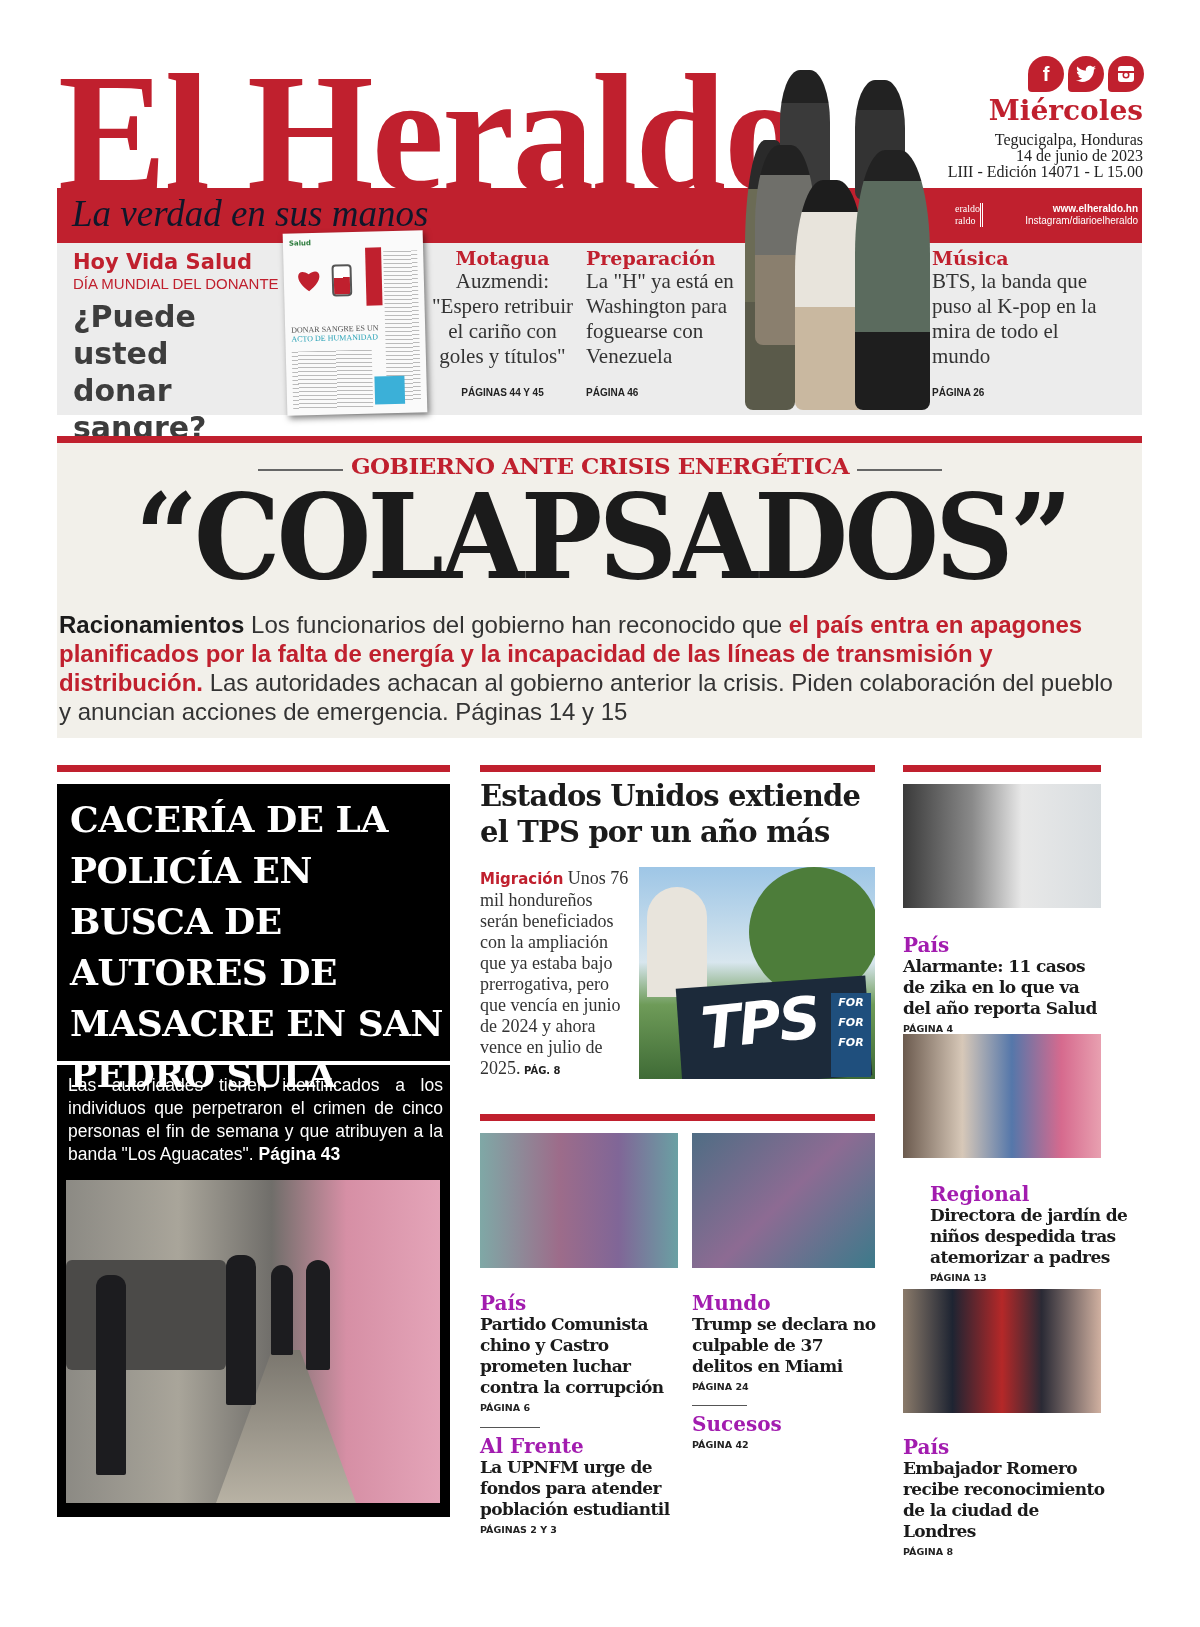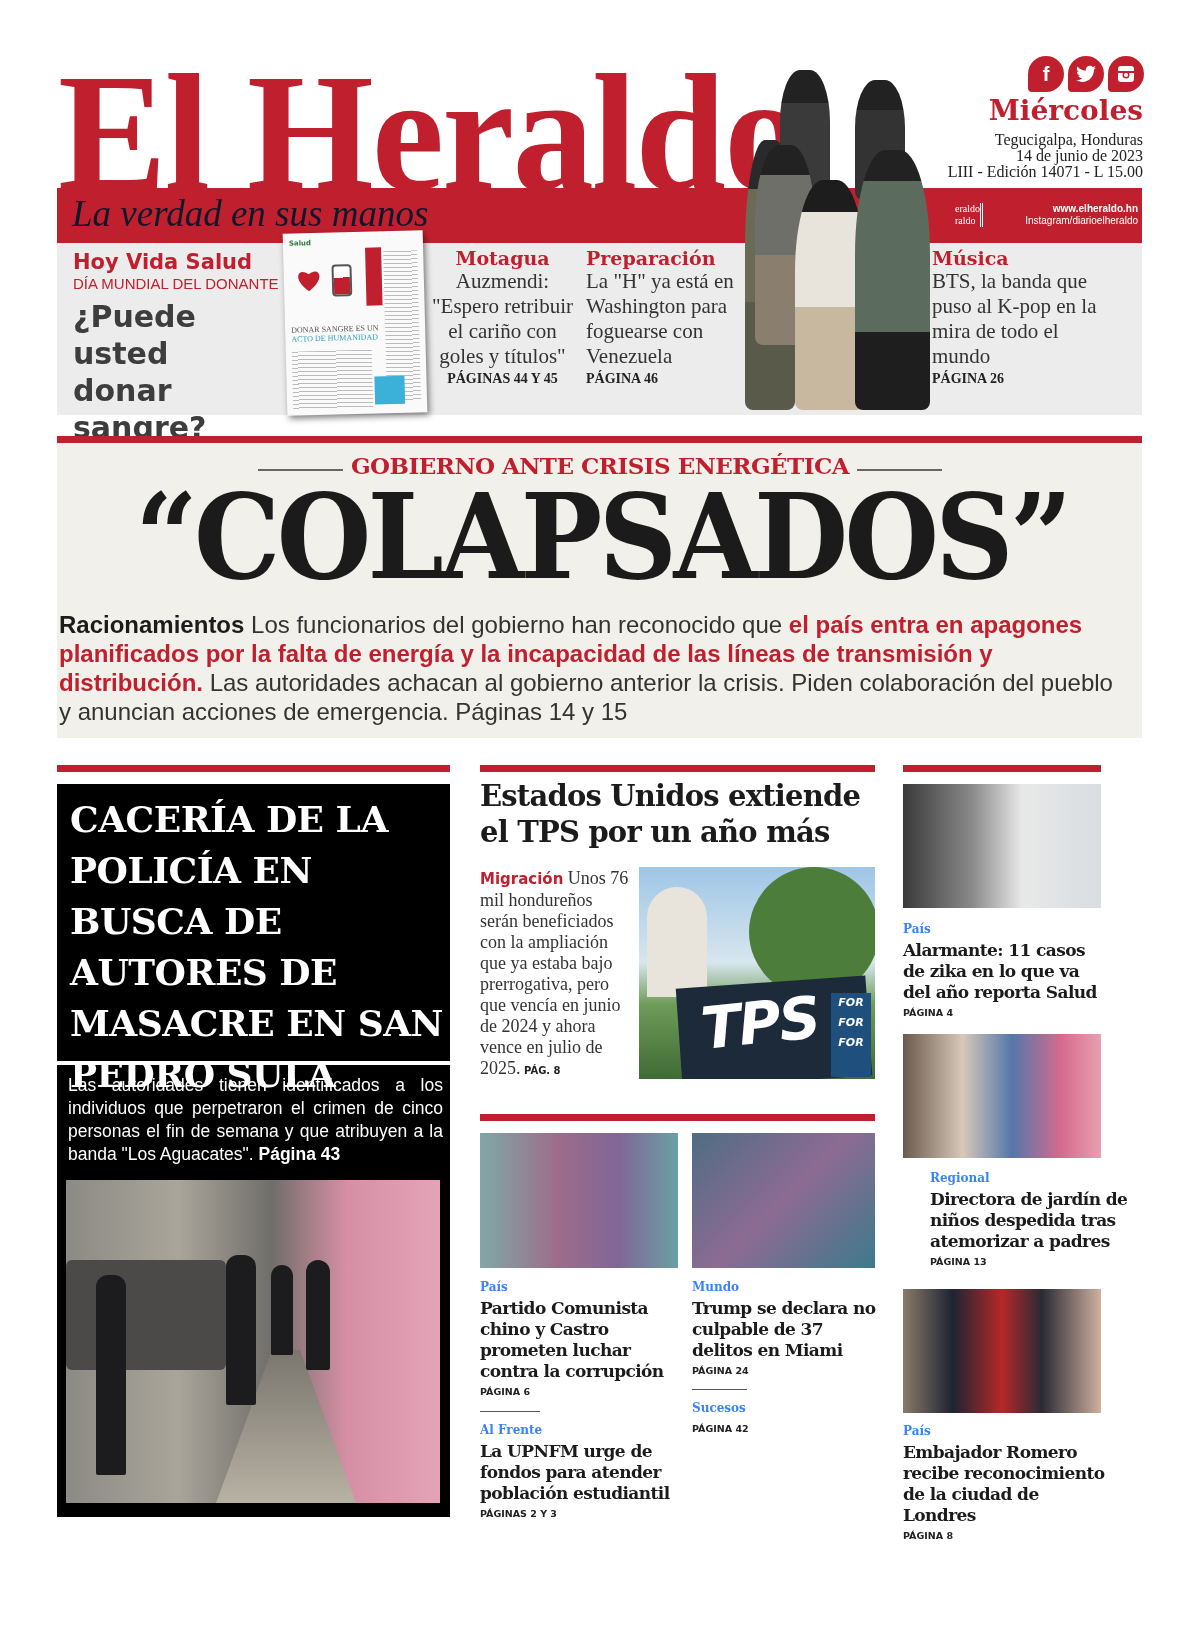--- a/index.html
+++ b/index.html
@@ -30,21 +30,21 @@
   .thumb .bag { position: absolute; left: 48px; top: 32px; width: 20px; height: 32px; border: 2px solid #555; border-radius: 4px; background: linear-gradient(#fff 40%, #c0202e 40%); }
   .thumb .arm { position: absolute; left: 82px; top: 16px; width: 16px; height: 58px; background: #c0202e; }
   .thumb .hl { position: absolute; left: 6px; top: 92px; font-family: "Liberation Serif", serif; font-size: 8px; color: #555; line-height: 9px; }
   .thumb .hl2 { color: #2aa3b7; }
   .thumb .lines { position: absolute; left: 6px; top: 118px; width: 80px; height: 58px; background: repeating-linear-gradient(#bbb 0 1px, transparent 1px 4px); }
   .thumb .lines2 { position: absolute; left: 100px; top: 20px; width: 34px; height: 150px; background: repeating-linear-gradient(#bbb 0 1px, transparent 1px 4px); }
   .thumb .pic { position: absolute; left: 88px; top: 145px; width: 30px; height: 28px; background: #3bb0d8; }
   .tcol { font-family: "Liberation Serif", serif; }
   .tcol .k { font-family: "DejaVu Serif", serif; font-weight: bold; font-size: 19px; color: #c0202e; }
   .tcol .b { font-size: 21px; line-height: 25px; color: #333; }
-  .tcol .p { font-family: Liberation Serif, serif; font-weight: bold; font-size: 14px; color: #222; margin-top: 2px; }
+  .tcol .p { font-family: Liberation Sans, sans-serif; font-weight: bold; font-size: 10px; color: #222; margin-top: 18px; }
   .t2 { left: 425px; top: 247px; width: 155px; text-align: center; }
   .t3 { left: 586px; top: 247px; width: 155px; }
   .t4 { left: 932px; top: 247px; width: 170px; }
   .bts { left: 735px; top: 70px; width: 195px; height: 345px; }
   .person { position: absolute; border-radius: 40% 40% 8px 8px; }
 
   
   .lead-rule { left: 57px; top: 436px; width: 1085px; height: 7px; background: #c0202e; }
   .lead-bg { left: 57px; top: 443px; width: 1085px; height: 295px; background: #f2f0ea; }
   .lead-kicker { left: 0; width: 1200px; top: 452px; text-align: center; }
@@ -76,21 +76,21 @@
   .c2-photo { left: 639px; top: 867px; width: 236px; height: 212px; background: linear-gradient(180deg, #9ec6e6 0%, #d8e6ee 45%, #6e9b58 65%, #3f6b36 100%); overflow: hidden; }
   .c2-photo .dome { position: absolute; left: 8px; top: 20px; width: 60px; height: 110px; background: #e8e4dc; border-radius: 30px 30px 0 0; }
   .c2-photo .tree { position: absolute; left: 110px; top: 0; width: 130px; height: 130px; background: #4d7d3a; border-radius: 50%; }
   .c2-photo .banner { position: absolute; left: 40px; top: 115px; width: 190px; height: 100px; background: #1c2a3a; transform: rotate(-4deg); }
   .c2-photo .tps { position: absolute; left: 62px; top: 122px; font-family: "DejaVu Sans", sans-serif; font-style: italic; font-weight: bold; font-size: 58px; color: #fff; transform: rotate(-6deg); letter-spacing: -2px; }
   .c2-photo .for { position: absolute; right: 4px; top: 126px; width: 40px; height: 84px; background: #1f4f7d; color: #fff; font-size: 11px; font-weight: bold; font-style: italic; text-align: center; line-height: 20px; }
 
   .c2-rule2 { left: 480px; top: 1114px; width: 395px; height: 7px; background: #c0202e; }
   .ph-a { left: 480px; top: 1133px; width: 198px; height: 135px; background: linear-gradient(90deg, #7fa8a6, #9d6c8a 40%, #806697 70%, #6aa0a3); }
   .ph-b { left: 692px; top: 1133px; width: 183px; height: 135px; background: linear-gradient(135deg, #4f6d84, #8d6b93 50%, #3c7a8a); }
-  .sm .k { font-family: "DejaVu Serif", serif; font-weight: bold; font-size: 12px; color: #3b82f6; line-height: 22px; }
+  .sm .k { font-family: "DejaVu Serif", serif; font-weight: bold; font-size: 20px; color: #a21caf; line-height: 22px; margin-top: 16px; }
   .sm .h { font-family: "DejaVu Serif", serif; font-weight: bold; font-size: 17px; line-height: 21px; color: #1b1b1b; letter-spacing: -0.6px; }
   .sm .p { font-family: "DejaVu Sans", sans-serif; font-weight: bold; font-size: 9.5px; color: #222; margin-top: 4px; }
   .s-pais { left: 480px; top: 1276px; width: 200px; }
   .s-mundo { left: 692px; top: 1276px; width: 185px; }
   .s-frente { left: 480px; top: 1419px; width: 200px; }
   .s-sucesos { left: 692px; top: 1397px; width: 185px; }
   .mini-sep { height: 1px; background: #555; }
 
   
   .c3-rule { left: 903px; top: 765px; width: 198px; height: 7px; background: #c0202e; }

